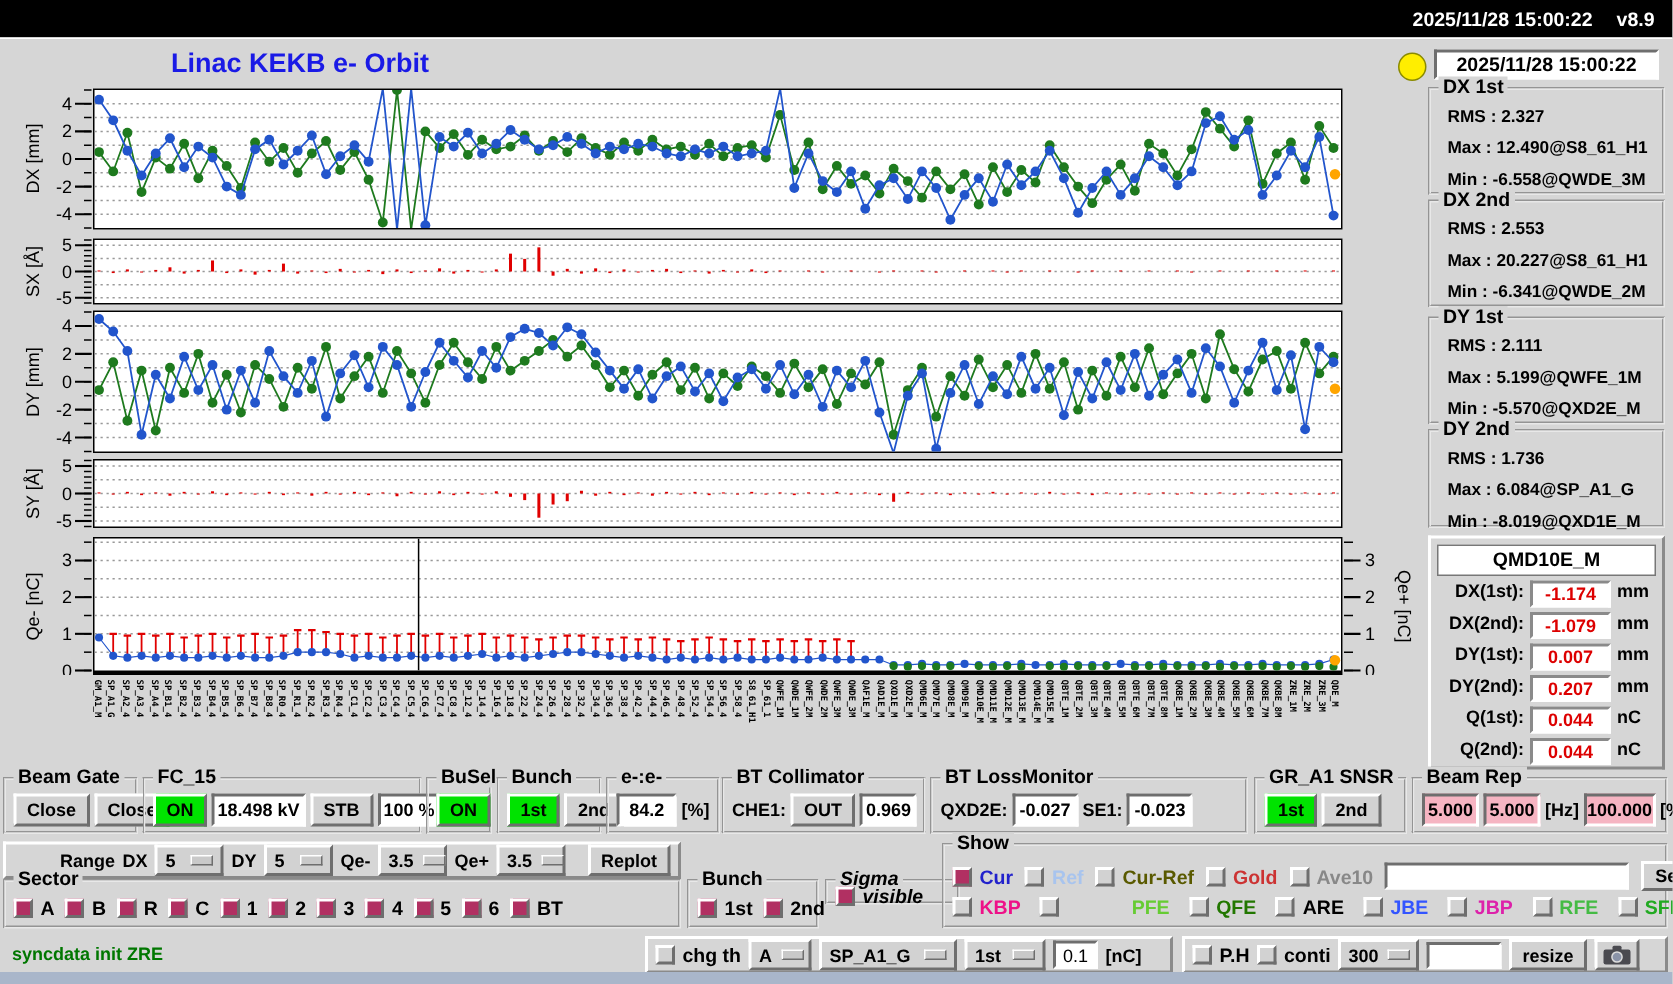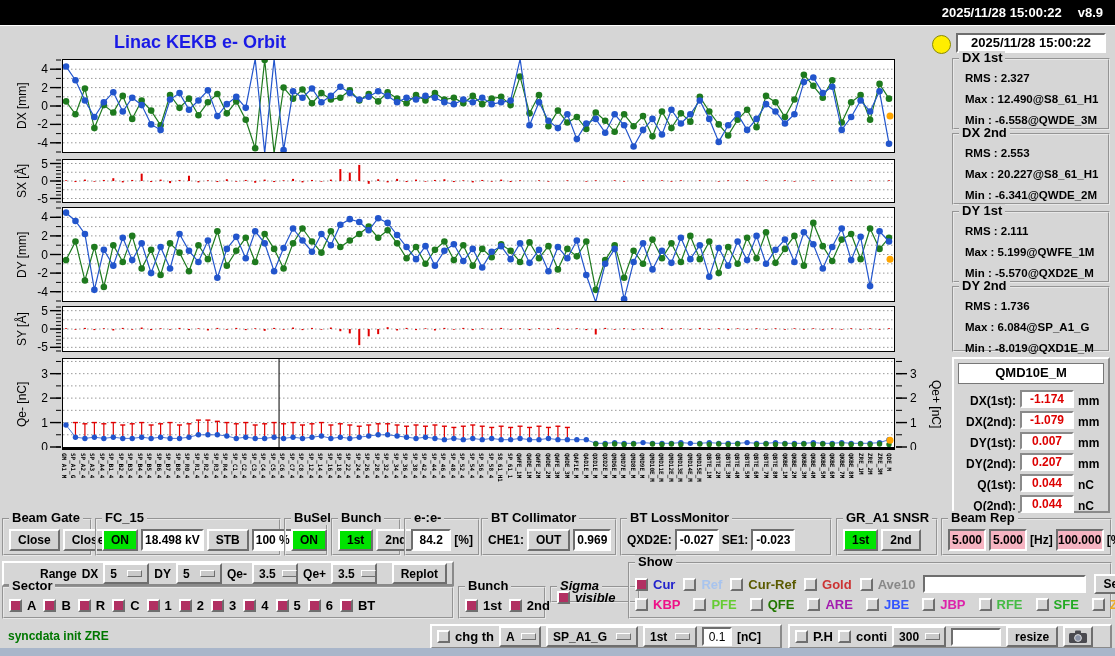--- a/index.html
+++ b/index.html
@@ -39,21 +39,21 @@
   .ind{width:13px;height:5px;background:#c9c9c9;border:1px solid;border-color:#fff #6e6e6e #6e6e6e #fff;flex:none}
   .chk{display:flex;align-items:center;gap:5px;font-weight:bold;font-size:13px;white-space:nowrap}
   .chkbox{width:13px;height:13px;background:#d2d2d2;border:2px solid;border-color:#fff #6e6e6e #6e6e6e #fff;box-sizing:border-box;flex:none}
   .chkbox.on{background:#b13062}
   .frame{position:absolute;border:2px solid;border-color:#fff #8a8a8a #8a8a8a #fff;display:flex;align-items:center;gap:5px;
     padding:0 5px;box-sizing:border-box;background:#d6d6d6}
   .tinput{height:18px;background:#fff;border:2px solid;border-color:#6e6e6e #fff #fff #6e6e6e;box-sizing:border-box;
     font-family:"Liberation Sans",sans-serif;font-size:12px;padding:0 2px;outline:none}
   #qmdbox{position:absolute;left:952px;top:331px;width:158px;height:156px;border:2px solid;border-color:#fff #8a8a8a #8a8a8a #fff;box-sizing:border-box}
   .qmdhead{margin:4px 4px 3px;background:#fff;border:1px solid #777;font-weight:bold;font-size:13px;text-align:center;height:19px;line-height:18px}
-  .qmdrow{display:flex;align-items:flex-end;gap:4px;height:21px;padding-left:2px}
+  .qmdrow{display:flex;align-items:flex-start;gap:4px;height:21px;padding-left:2px}
   .qmdlab{width:60px;text-align:right;font-weight:bold;font-size:12px}
   .qmdval{width:54px;height:18px;line-height:15px;background:#fff;border:2px solid;border-color:#8a8a8a #fff #fff #8a8a8a;
     color:#dd0000;font-weight:bold;font-size:12px;text-align:center;box-sizing:border-box}
   .qmdunit{font-weight:bold;font-size:12px}
   #statusmsg{position:absolute;left:8px;top:603px;font-weight:bold;font-size:12px;color:#007700}
   #bottomstrip{position:absolute;left:0;bottom:0;width:1115px;height:8px;background:#a9b6ca}
 </style>
 </head>
 <body>
 
@@ -1335,29 +1335,29 @@
             <input type="text" class="tinput" style="flex: 1 1 0%;">
             <div class="btn" style="height: 20px;">Set Ref</div>
           </div>
           <div style="display: flex; align-items: center; gap: 13px;">
             <div class="chk">
               <span class="chkbox"></span>
               <span style="color: rgb(238, 17, 136);">KBP</span>
             </div>
             <div class="chk">
               <span class="chkbox"></span>
-              <span style="color: rgb(102, 204, 51);">PFE</span>
+              <span style="color: rgb(102, 204, 51); margin-left: 43px;">PFE</span>
             </div>
             <div class="chk">
               <span class="chkbox"></span>
               <span style="color: rgb(34, 119, 0);">QFE</span>
             </div>
             <div class="chk">
               <span class="chkbox"></span>
-              <span style="color: #a21caf;">ARE</span>
+              <span style="color: #000000;">ARE</span>
             </div>
             <div class="chk">
               <span class="chkbox"></span>
               <span style="color: rgb(51, 85, 255);">JBE</span>
             </div>
             <div class="chk">
               <span class="chkbox"></span>
               <span style="color: rgb(221, 34, 170);">JBP</span>
             </div>
             <div class="chk">

